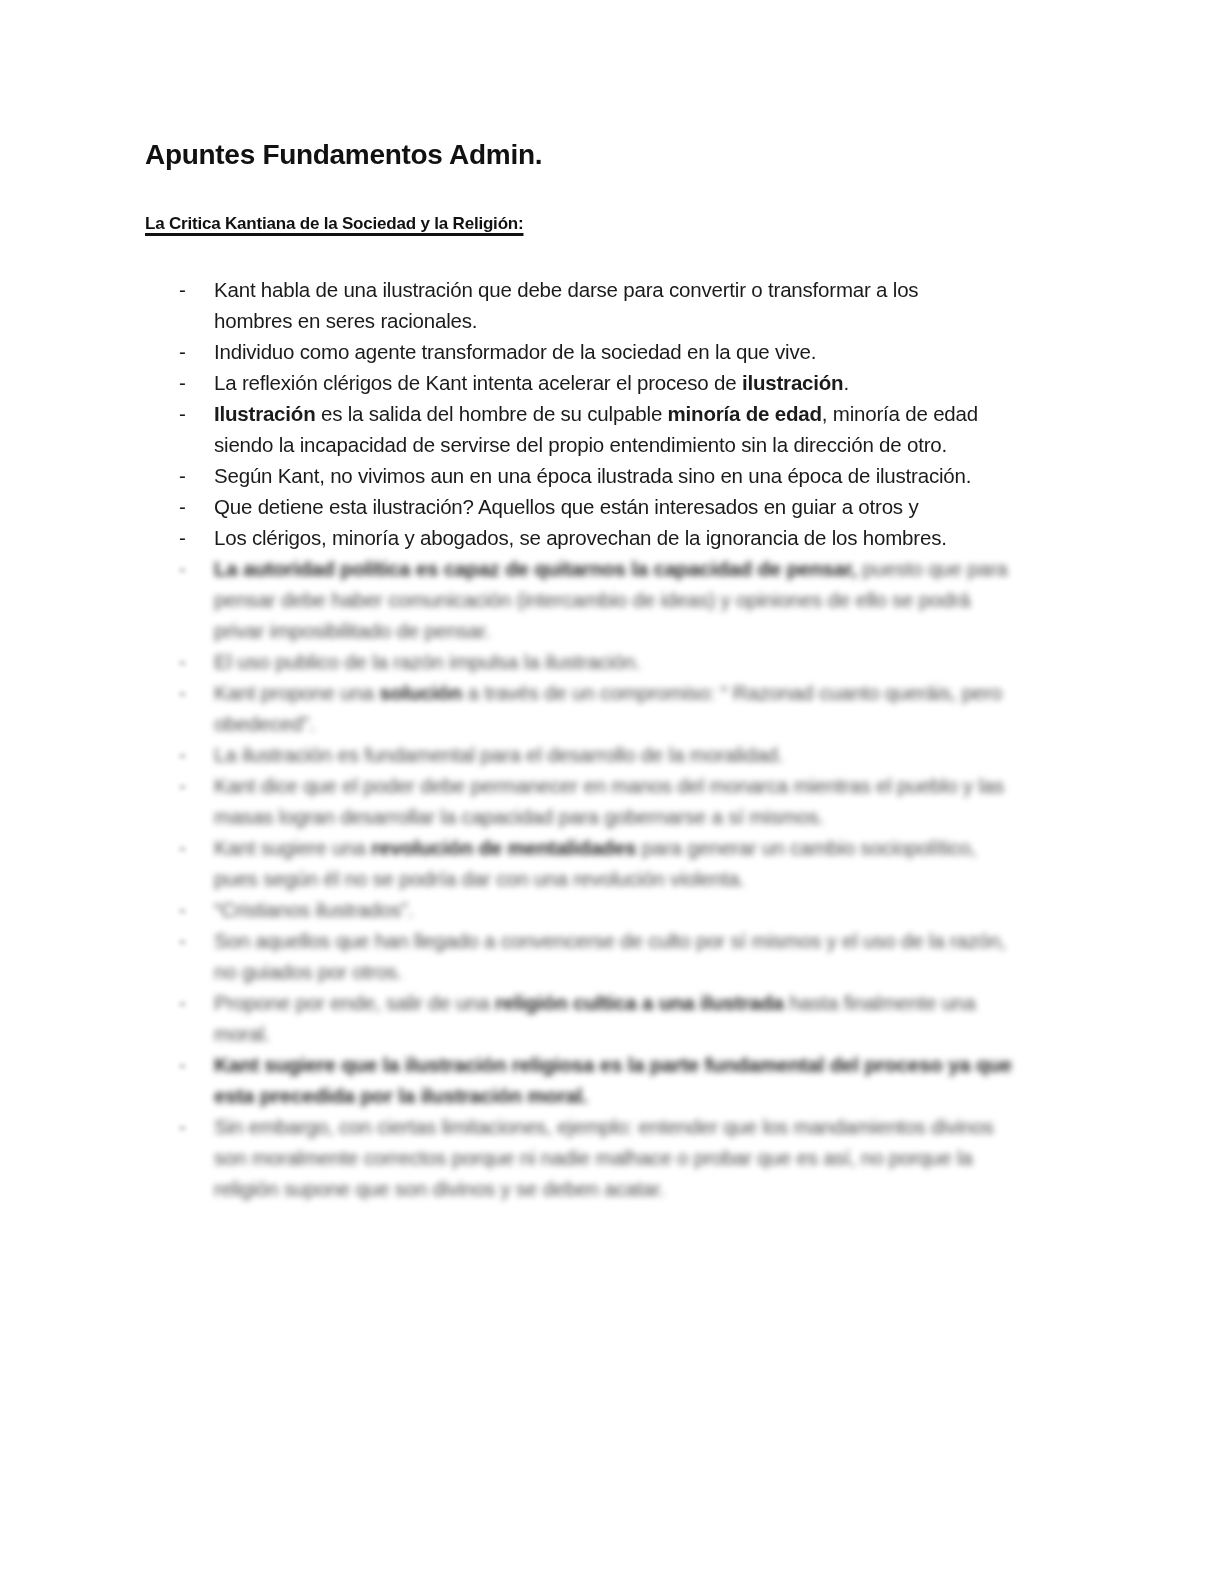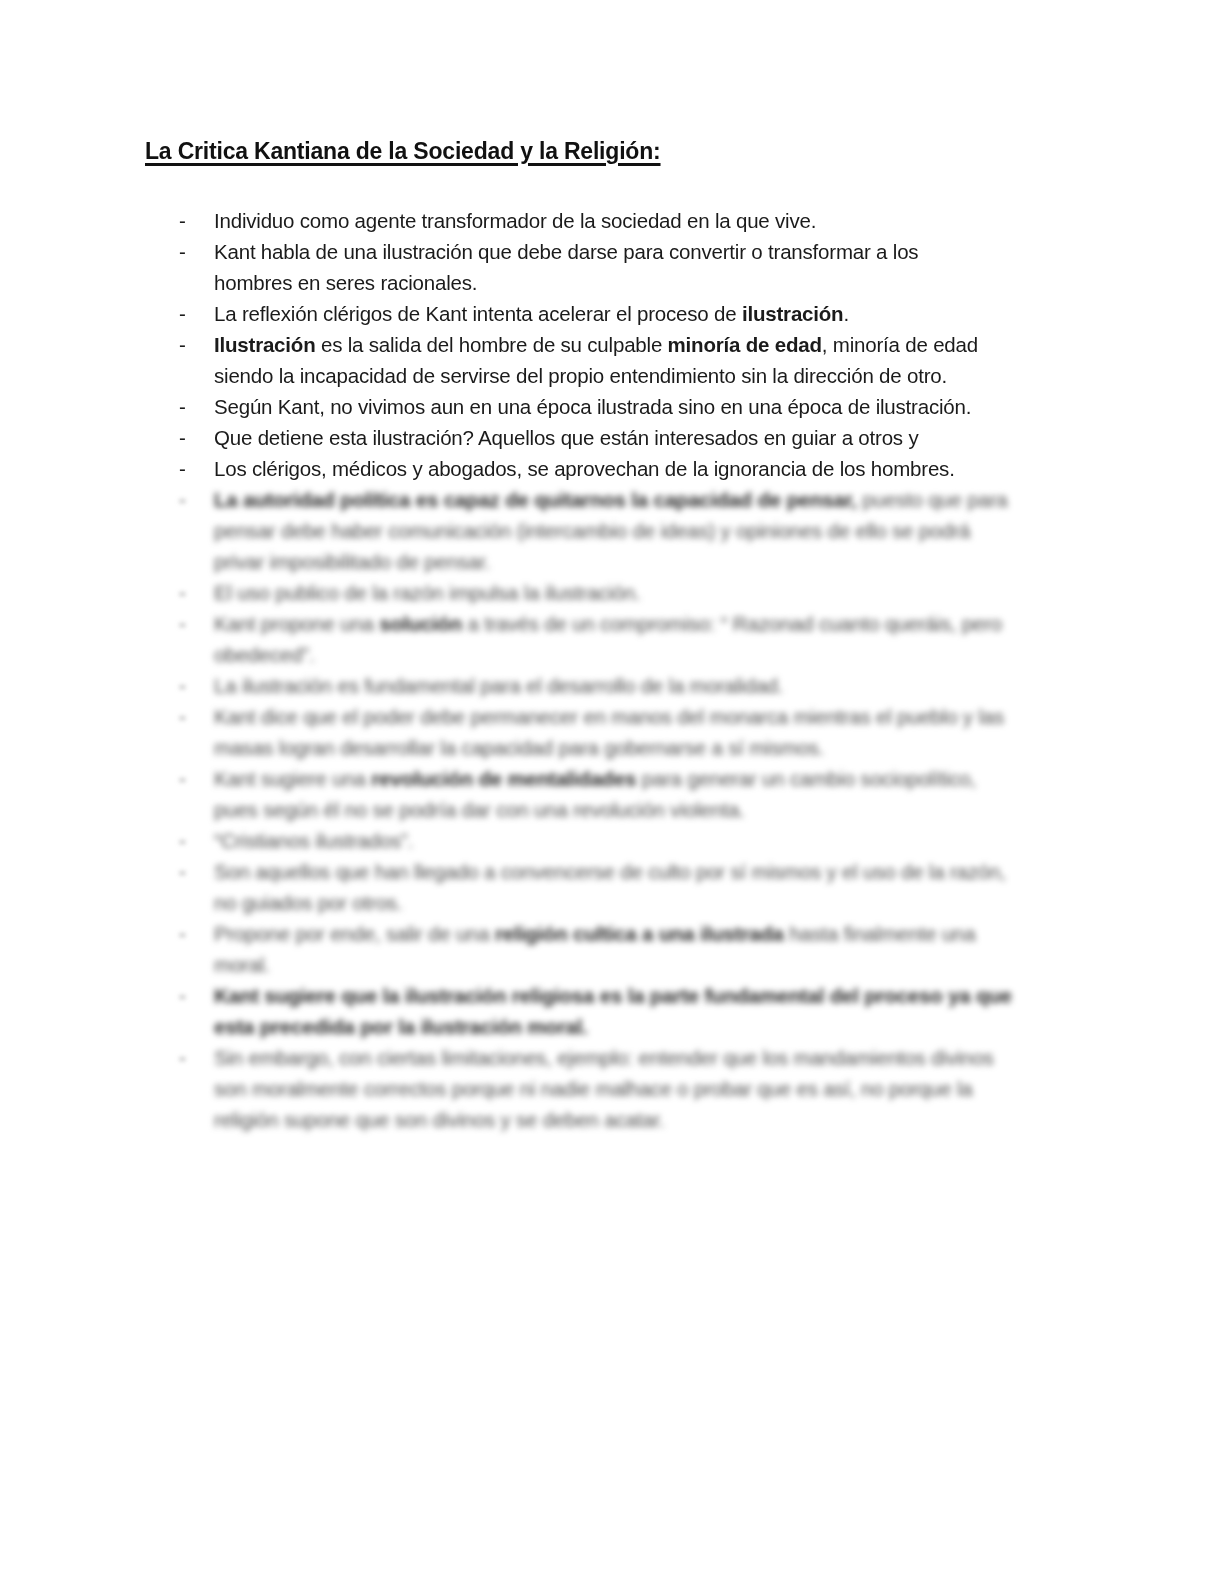--- a/index.html
+++ b/index.html
@@ -18,21 +18,21 @@
   }
   .doc-title {
     font-size: 28px;
     font-weight: bold;
     letter-spacing: -0.3px;
     line-height: 1.2;
     color: #111111;
     margin-bottom: 42px;
   }
   .section-heading {
-    font-size: 23px;
+    font-size: 17px;
     font-weight: bold;
     letter-spacing: -0.2px;
     color: #111111;
     text-decoration: underline;
     text-decoration-thickness: 2.5px;
     text-underline-offset: 4px;
     margin-bottom: 40px;
   }
   ul.notes {
     list-style: none;
@@ -68,29 +68,30 @@
     background: #bdbdbd;
     filter: blur(2.5px);
     vertical-align: -1px;
   }
 </style>
 </head>
 <body>
 
 <div class="page">
   <div class="content">
+    <h1 class="doc-title">Apuntes Fundamentos Admin.</h1>
     <h2 class="section-heading">La Critica Kantiana de la Sociedad y la Religión:</h2>
     <ul class="notes">
+        <li><span>Kant habla de una ilustración que debe darse para convertir o transformar a los</span><br><span>hombres en seres racionales.</span></li>
         <li><span>Individuo como agente transformador de la sociedad en la que vive.</span></li>
-        <li><span>Kant habla de una ilustración que debe darse para convertir o transformar a los</span><br><span>hombres en seres racionales.</span></li>
         <li><span>La reflexión clérigos de Kant intenta acelerar el proceso de </span><span class="b">ilustración</span><span>.</span></li>
         <li><span class="b">Ilustración</span><span> es la salida del hombre de su culpable </span><span class="b">minoría de edad</span><span>, minoría de edad</span><br><span>siendo la incapacidad de servirse del propio entendimiento sin la dirección de otro.</span></li>
         <li><span>Según Kant, no vivimos aun en una época ilustrada sino en una época de ilustración.</span></li>
         <li><span>Que detiene esta ilustración? Aquellos que están interesados en guiar a otros y</span><br></li>
-        <li><span>Los clérigos, médicos y abogados, se aprovechan de la ignorancia de los hombres.</span></li>
+        <li><span>Los clérigos, minoría y abogados, se aprovechan de la ignorancia de los hombres.</span></li>
         <li class="mblur"><span class="b bl">La autoridad política es capaz de quitarnos la capacidad de pensar,</span><span class="bl"> puesto que para</span><br><span class="bl">pensar debe haber comunicación (intercambio de ideas) y opiniones de ello se podrá</span><br><span class="bl">privar imposibilitado de pensar.</span></li>
         <li class="mblur"><span class="bl">El uso publico de la razón impulsa la ilustración.</span></li>
         <li class="mblur"><span class="bl">Kant propone una </span><span class="b bl">solución</span><span class="bl"> a través de un compromiso: “ Razonad cuanto queráis, pero</span><br><span class="bl">obedeced”.</span></li>
         <li class="mblur"><span class="bl">La ilustración es fundamental para el desarrollo de la moralidad.</span></li>
         <li class="mblur"><span class="bl">Kant dice que el poder debe permanecer en manos del monarca mientras el pueblo y las</span><br><span class="bl">masas logran desarrollar la capacidad para gobernarse a sí mismos.</span></li>
         <li class="mblur"><span class="bl">Kant sugiere una </span><span class="b bl">revolución de mentalidades</span><span class="bl"> para generar un cambio sociopolítico,</span><br><span class="bl">pues según él no se podría dar con una revolución violenta.</span></li>
         <li class="mblur"><span class="bl">“Cristianos ilustrados”.</span></li>
         <li class="mblur"><span class="bl">Son aquellos que han llegado a convencerse de culto por sí mismos y el uso de la razón,</span><br><span class="bl">no guiados por otros.</span></li>
         <li class="mblur"><span class="bl">Propone por ende, salir de una </span><span class="b bl">religión cultica a una ilustrada</span><span class="bl"> hasta finalmente una</span><br><span class="bl">moral.</span></li>
         <li class="mblur"><span class="b bl">Kant sugiere que la ilustración religiosa es la parte fundamental del proceso ya que</span><br><span class="b bl">esta precedida por la ilustración moral.</span></li>

